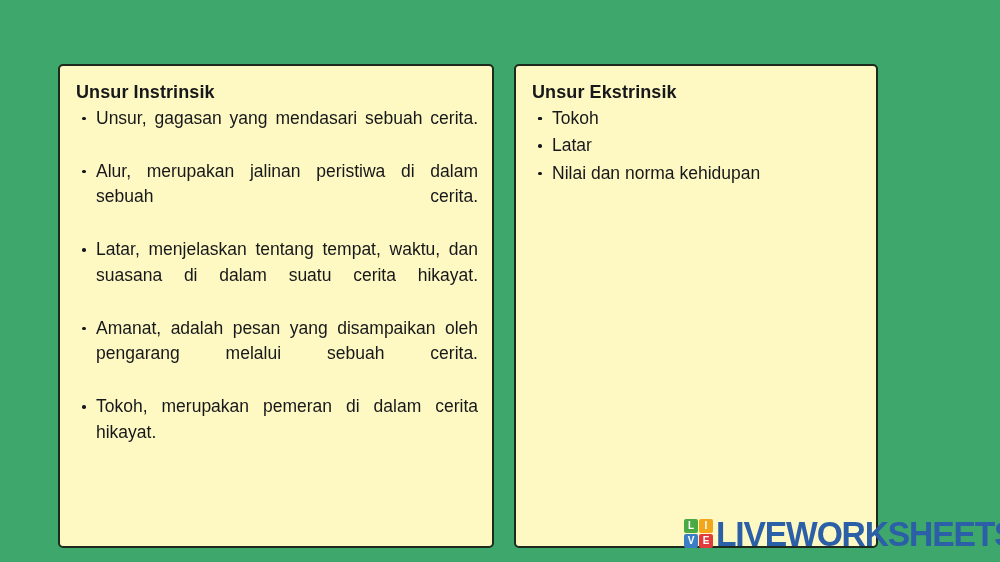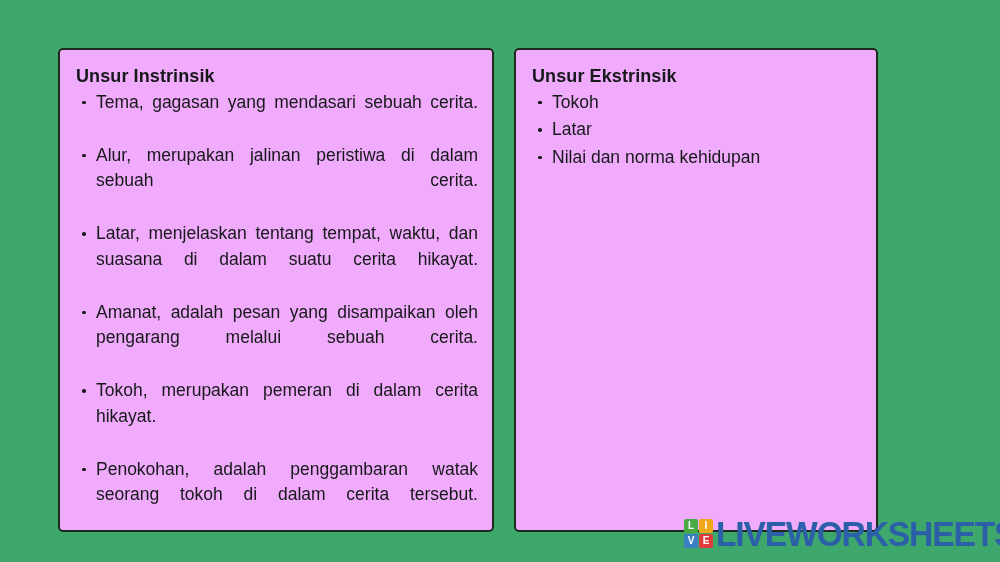--- a/index.html
+++ b/index.html
@@ -15,23 +15,23 @@
     position: relative;
   }
 
   .worksheet {
     position: absolute;
     inset: 0;
   }
 
   .panel {
     position: absolute;
-    top: 48px;
+    top: 64px;
     height: 484px;
-    background: #f0abfc;
+    background: #fef9c3;
     border: 2px solid #1e2a1e;
     border-radius: 5px;
     box-sizing: border-box;
     padding: 16px 14px 10px 14px;
     overflow: hidden;
   }
 
   .panel-left {
     left: 58px;
     width: 436px;
@@ -137,41 +137,37 @@
 </head>
 <body>
 
 <div class="worksheet">
 
   <div class="panel panel-left">
     <div class="panel-title">Unsur Instrinsik</div>
     <ul class="bullet-list">
       <li class="bullet-item">
         <span class="dot"></span>
-        <span>Tema, gagasan yang mendasari sebuah cerita.</span>
+        <span>Unsur, gagasan yang mendasari sebuah cerita.</span>
       </li>
       <li class="bullet-item">
         <span class="dot"></span>
         <span>Alur, merupakan jalinan peristiwa di dalam sebuah cerita.</span>
       </li>
       <li class="bullet-item">
         <span class="dot"></span>
         <span>Latar, menjelaskan tentang tempat, waktu, dan suasana di dalam suatu cerita hikayat.</span>
       </li>
       <li class="bullet-item">
         <span class="dot"></span>
         <span>Amanat, adalah pesan yang disampaikan oleh pengarang melalui sebuah cerita.</span>
       </li>
       <li class="bullet-item">
         <span class="dot"></span>
         <span>Tokoh, merupakan pemeran di dalam cerita hikayat.</span>
-      </li>
-      <li class="bullet-item">
-        <span class="dot"></span>
-        <span>Penokohan, adalah penggambaran watak seorang tokoh di dalam cerita tersebut.</span>
       </li>
 
     </ul>
   </div>
 
   <div class="panel panel-right">
     <div class="panel-title">Unsur Ekstrinsik</div>
     <ul class="bullet-list">
       <li class="bullet-item">
         <span class="dot"></span>

